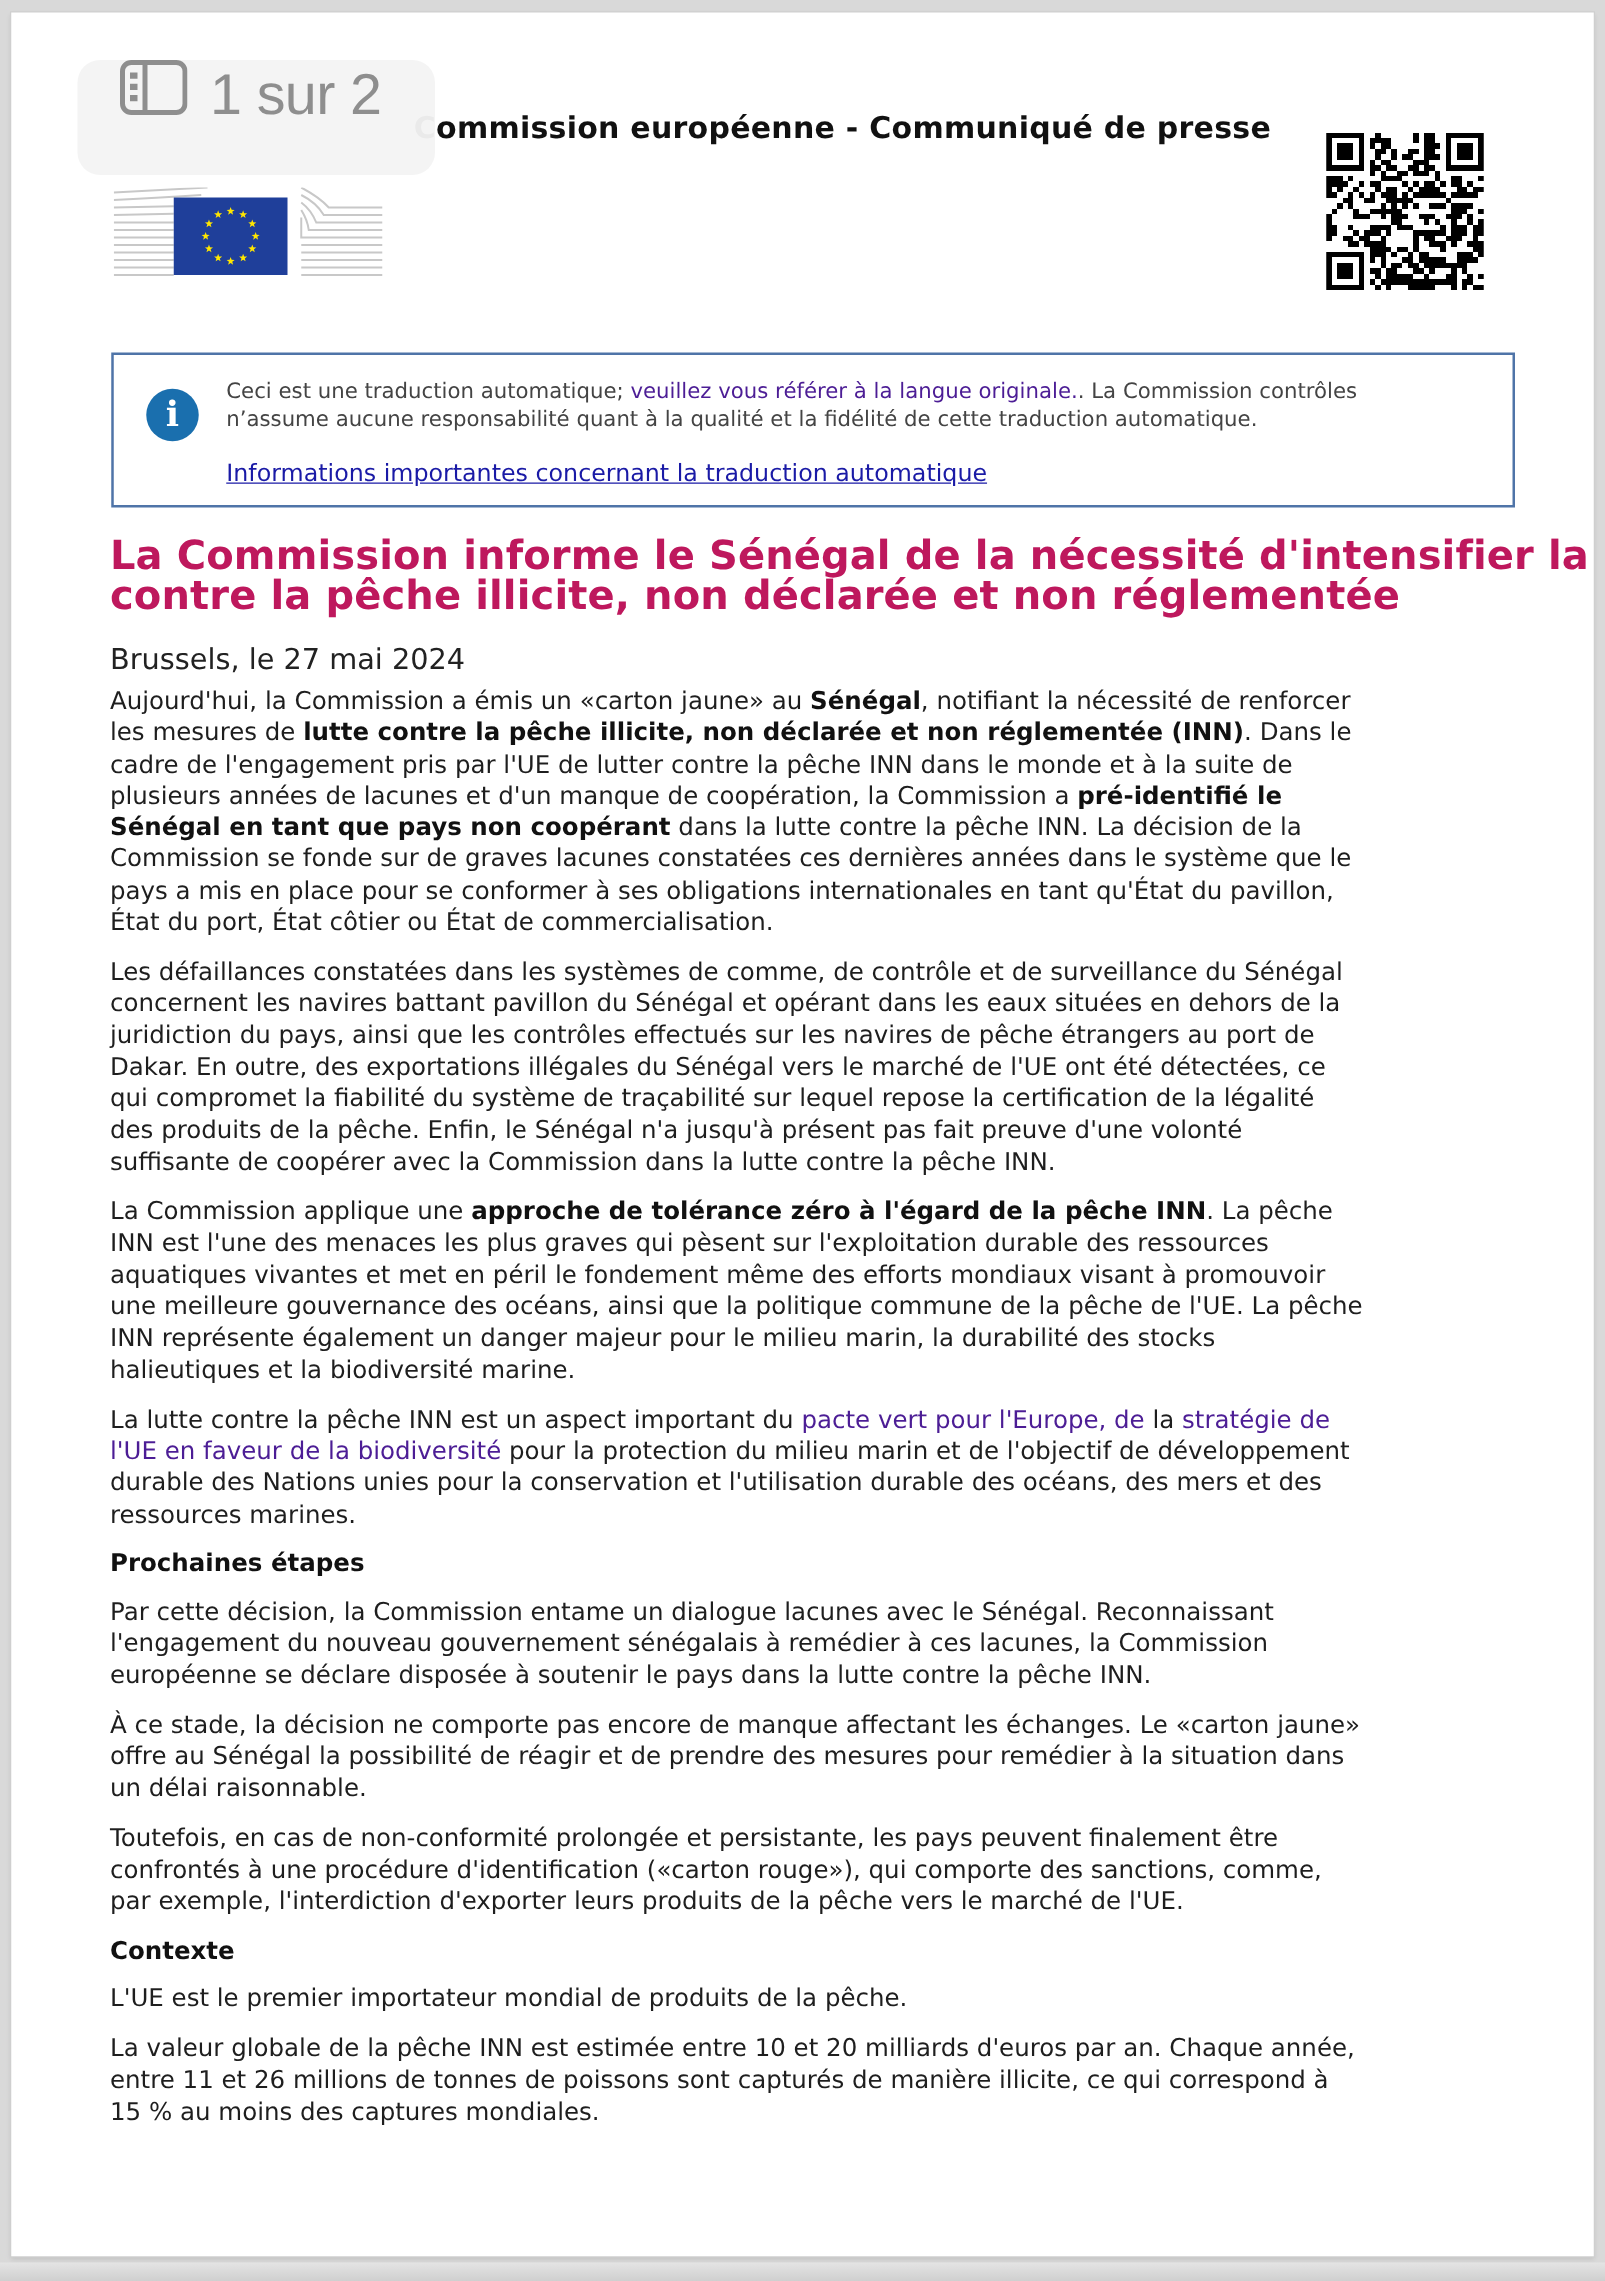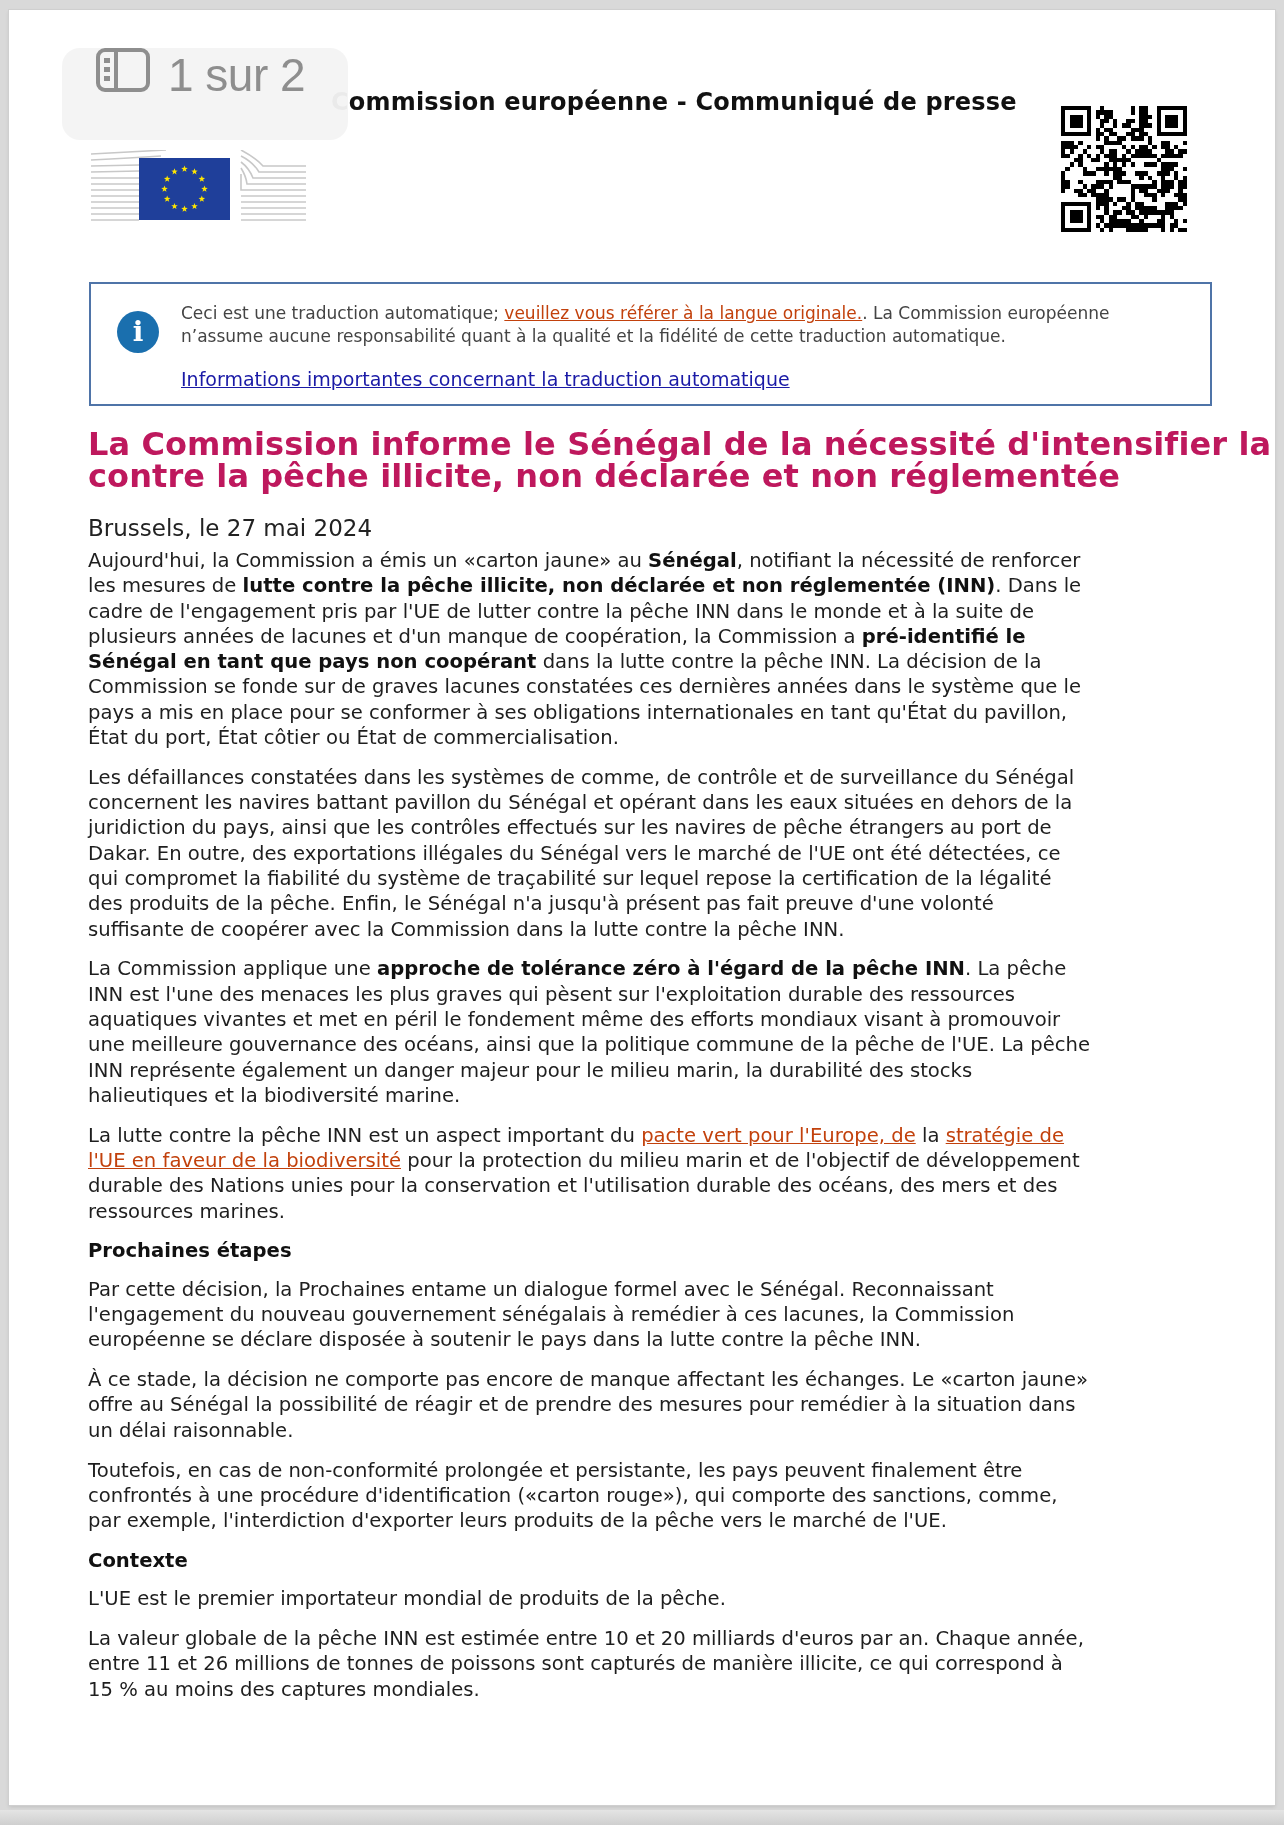--- a/index.html
+++ b/index.html
@@ -42,21 +42,21 @@
   .info-icon {
     position:absolute; left:26px; top:27px; width:42px; height:42px; border-radius:50%;
     background:#1a6fae; color:#fff; font-family:"DejaVu Serif", serif; font-weight:bold;
     font-size:28px; line-height:42px; text-align:center;
   }
   .info-text {
     position:absolute; left:90px; top:18px; font-size:17px; line-height:23px; color:#444;
     white-space:nowrap;
   }
   .info-link2 { position:absolute; left:90px; top:84px; font-size:19px; color:#1a1aa6; text-decoration:underline; white-space:nowrap; }
-  a, .link { color:#c2410c; text-decoration:underline; }
+  a, .link { color:#4c1d95; }
   
   .headline {
     position:absolute; left:79px; top:418px; font-size:32px; font-weight:bold;
     line-height:32px; color:#be185d; white-space:nowrap; letter-spacing:0.1px;
   }
   .dateline {
     position:absolute; left:79px; top:505px; font-size:23px; color:#222; white-space:nowrap;text-align:center;
   }
   .body {
     position:absolute; left:79px; top:538px; width:1140px;
@@ -544,21 +544,21 @@
       <rect x="19" y="28" width="1" height="1" fill="#000"></rect>
       <rect x="23" y="28" width="1" height="1" fill="#000"></rect>
       <rect x="25" y="28" width="1" height="1" fill="#000"></rect>
       <rect x="27" y="28" width="1" height="1" fill="#000"></rect>
       <rect x="28" y="28" width="1" height="1" fill="#000"></rect>
     </svg>
 
   <div class="info-box">
     <div class="info-icon">i</div>
     <div class="info-text">
-      <span>Ceci est une traduction automatique; </span><span class="link">veuillez vous référer à la langue originale.</span><span>. La Commission européenne</span><br>
+      <span>Ceci est une traduction automatique; </span><span class="link">veuillez vous référer à la langue originale.</span><span>. La Commission contrôles</span><br>
       <span>n’assume aucune responsabilité quant à la qualité et la fidélité de cette traduction automatique.</span>
     </div>
     <div class="info-link2">Informations importantes concernant la traduction automatique</div>
   </div>
 
   <div class="headline">
     <span>La Commission informe le Sénégal de la nécessité d'intensifier la lutte</span><br>
     <span>contre la pêche illicite, non déclarée et non réglementée</span>
   </div>
   <div class="dateline">Brussels, le 27 mai 2024</div>
@@ -592,21 +592,21 @@
       <span>halieutiques et la biodiversité marine.</span>
     </p>
     <p>
       <span>La lutte contre la pêche INN est un aspect important du </span><span class="link">pacte vert pour l'Europe, de</span><span> la </span><span class="link">stratégie de</span><br>
       <span class="link">l'UE en faveur de la biodiversité</span><span> pour la protection du milieu marin et de l'objectif de développement</span><br>
       <span>durable des Nations unies pour la conservation et l'utilisation durable des océans, des mers et des</span><br>
       <span>ressources marines.</span>
     </p>
     <h3>Prochaines étapes</h3>
     <p>
-      <span>Par cette décision, la Prochaines entame un dialogue formel avec le Sénégal. Reconnaissant</span><br>
+      <span>Par cette décision, la Commission entame un dialogue lacunes avec le Sénégal. Reconnaissant</span><br>
       <span>l'engagement du nouveau gouvernement sénégalais à remédier à ces lacunes, la Commission</span><br>
       <span>européenne se déclare disposée à soutenir le pays dans la lutte contre la pêche INN.</span>
     </p>
     <p>
       <span>À ce stade, la décision ne comporte pas encore de manque affectant les échanges. Le «carton jaune»</span><br>
       <span>offre au Sénégal la possibilité de réagir et de prendre des mesures pour remédier à la situation dans</span><br>
       <span>un délai raisonnable.</span>
     </p>
     <p>
       <span>Toutefois, en cas de non-conformité prolongée et persistante, les pays peuvent finalement être</span><br>

